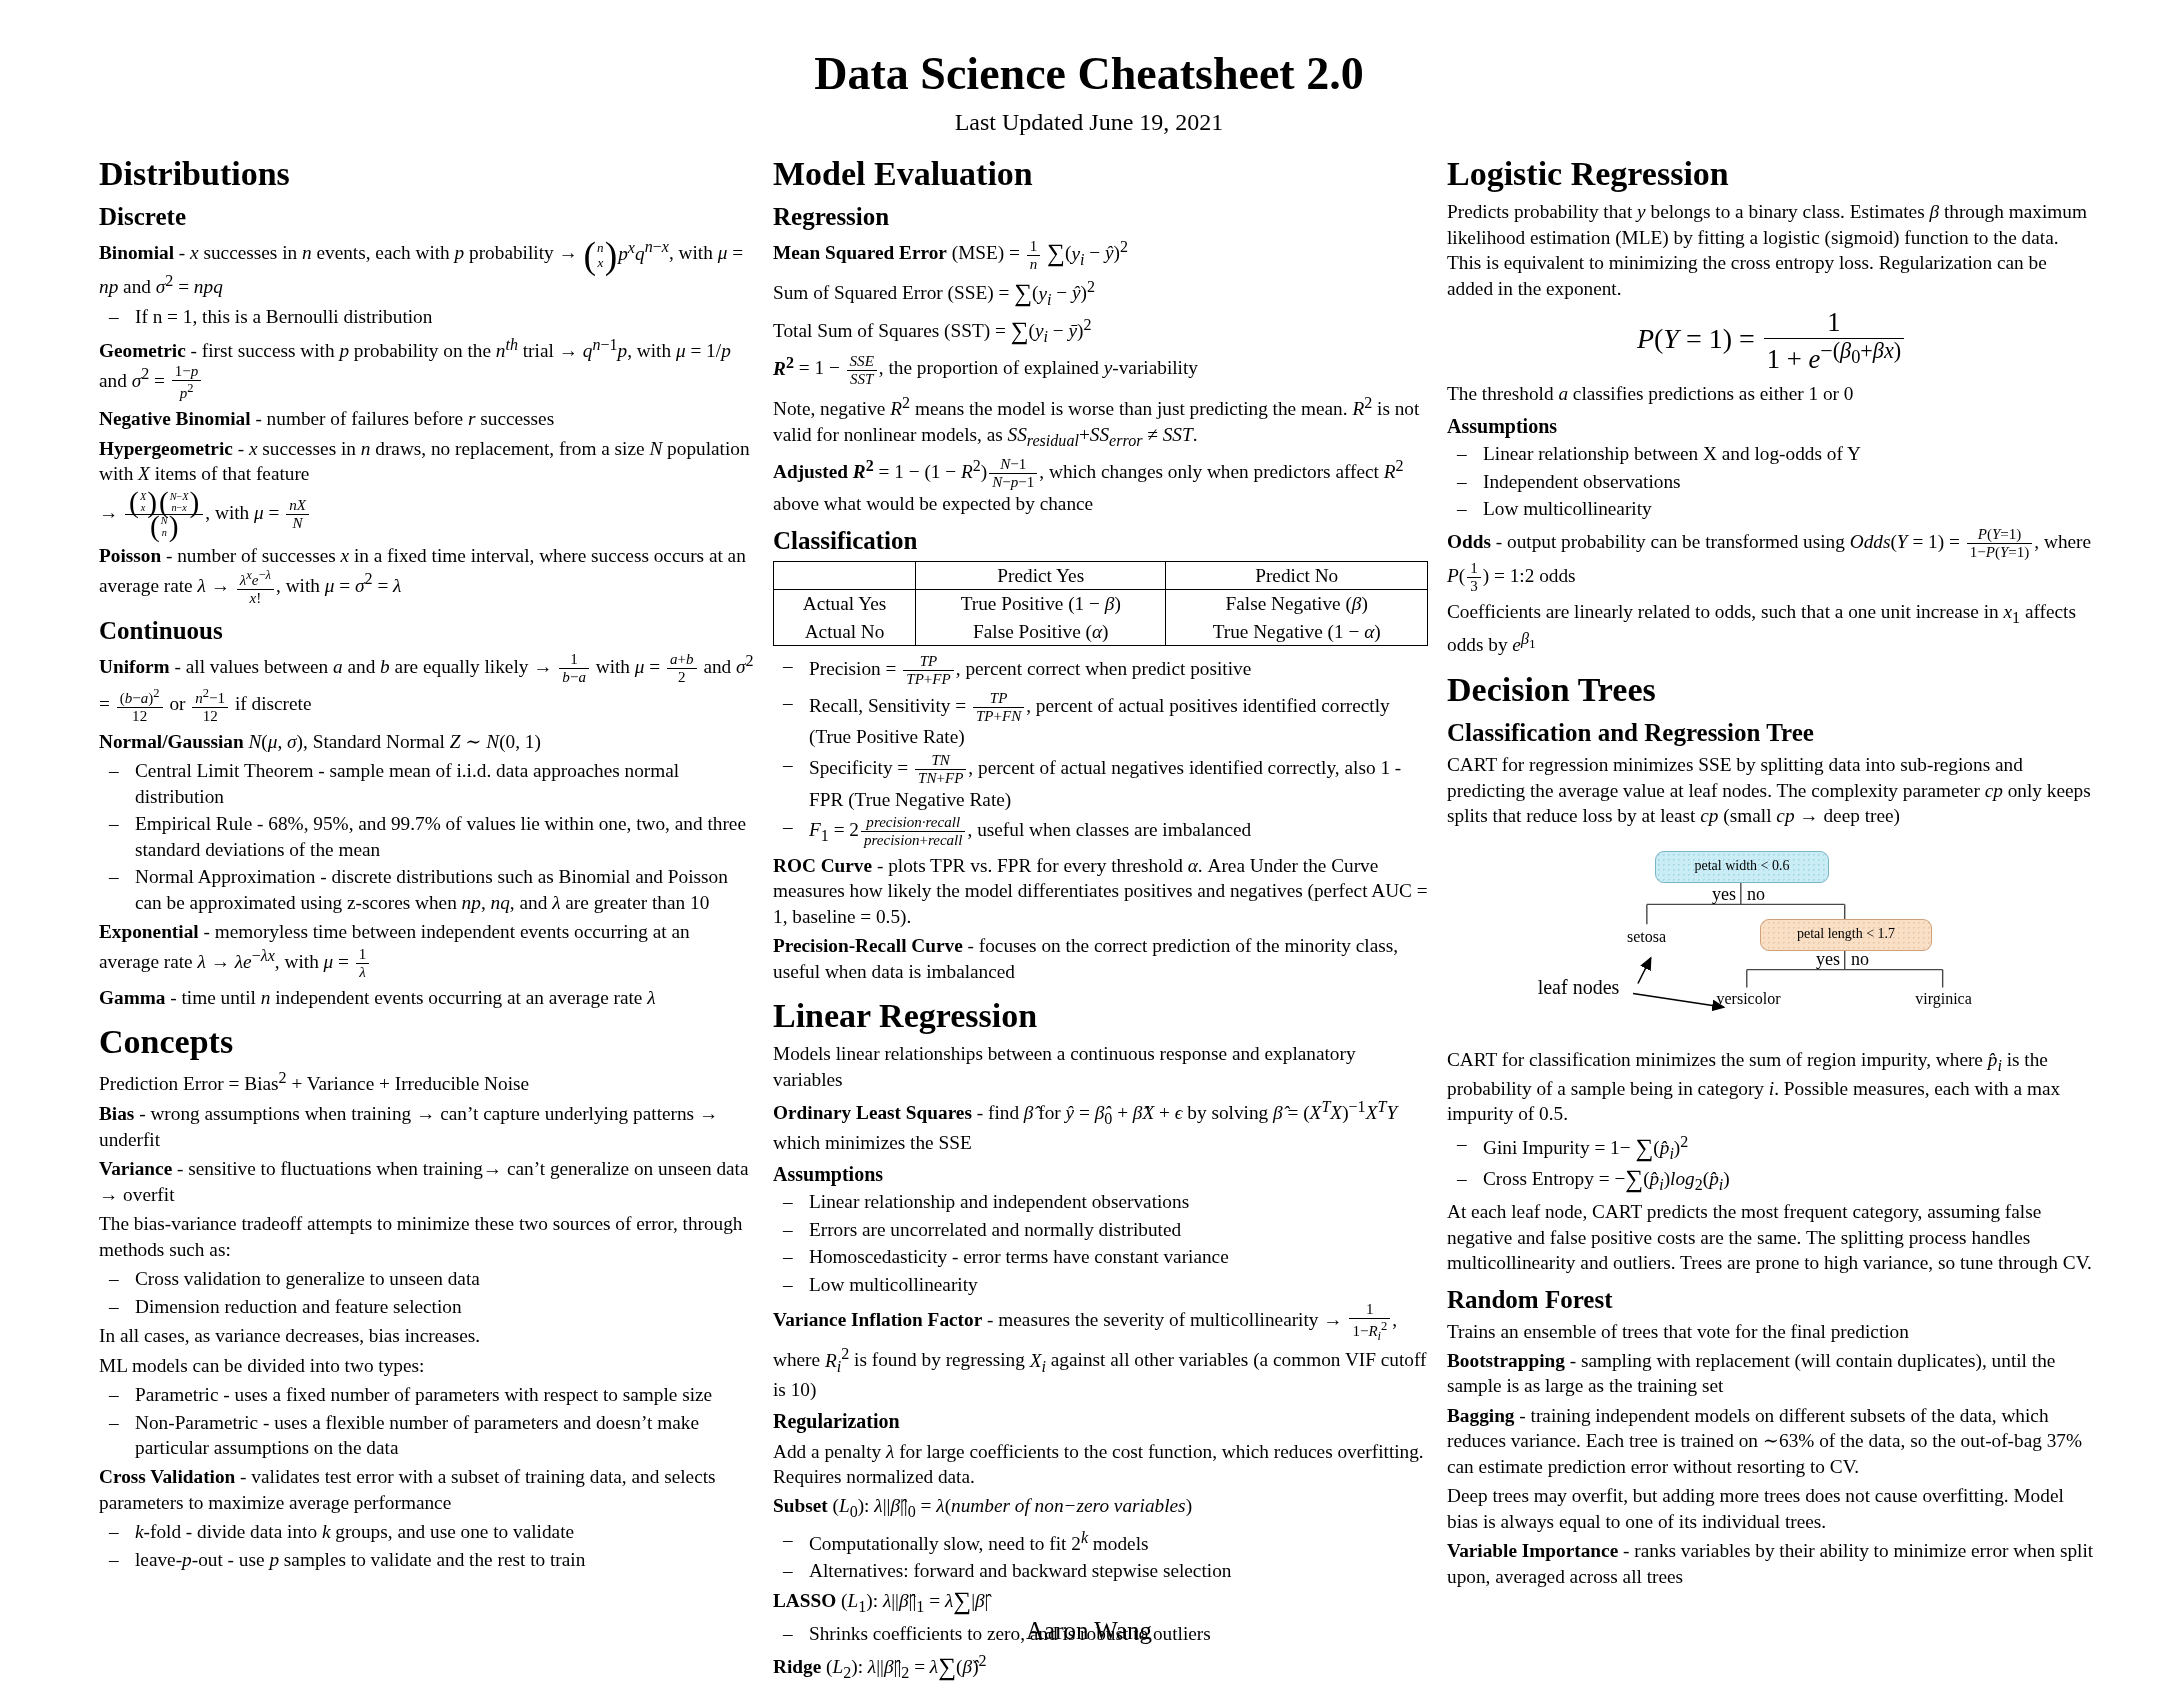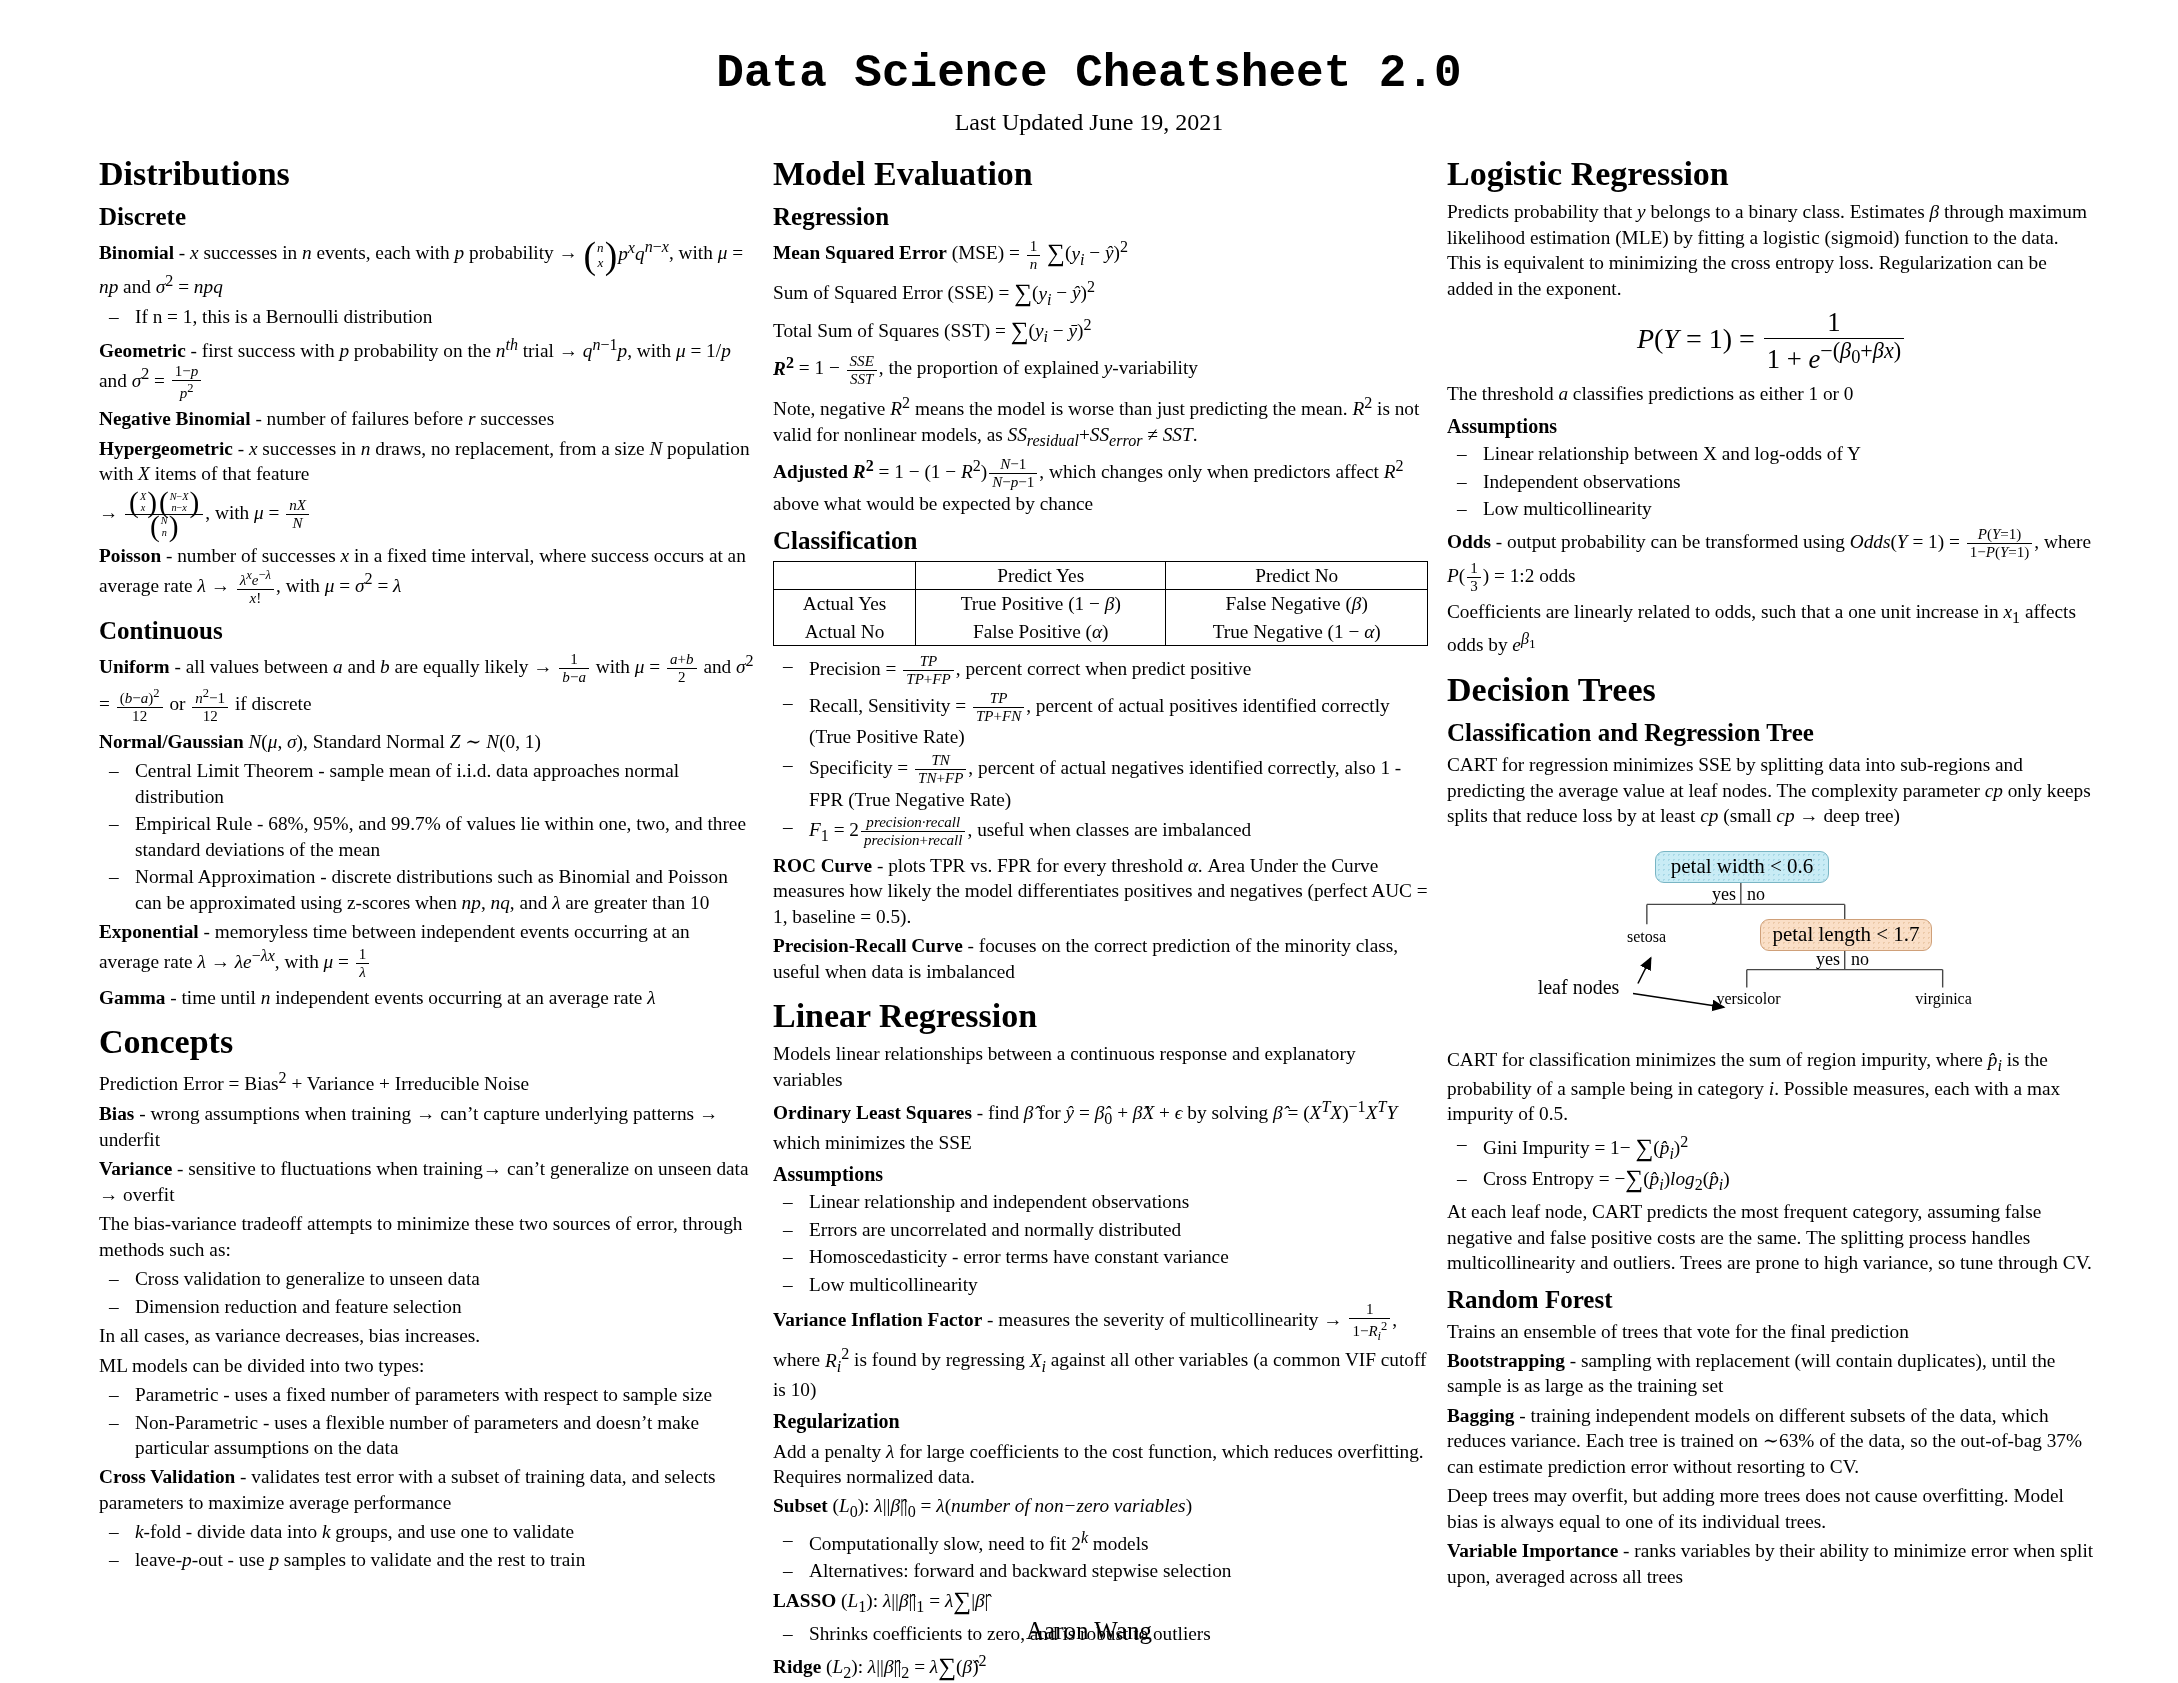--- a/index.html
+++ b/index.html
@@ -1,18 +1,18 @@
 <!DOCTYPE html>
 <html><head>
 <meta charset="utf-8">
 <style>
   html,body{margin:0;padding:0;background:#ffffff;}
   .page{position:relative;width:2178px;height:1683px;background:#fff;overflow:hidden;
         font-family:"Liberation Serif","DejaVu Serif",serif;font-size:19.3px;line-height:1.32;color:#000;}
-  .title{position:absolute;top:44px;left:0;width:100%;text-align:center;font-size:46px;font-weight:700;font-family:Liberation Mono, monospace;}
+  .title{position:absolute;top:44px;left:0;width:100%;text-align:center;font-size:46px;font-weight:700;}
   .subtitle{position:absolute;top:107px;left:0;width:100%;text-align:center;font-size:24px;}
   .footer{position:absolute;top:1614px;left:0;width:100%;text-align:center;font-size:25px;}
   .col{position:absolute;top:154px;}
   #col-left{left:99px;width:655px;}
   #col-mid{left:773px;width:655px;}
   #col-right{left:1447px;width:649px;}
   .h1{font-size:34px;font-weight:700;margin:12px 0 6px;line-height:1.15;}
   .col > .h1:first-child{margin-top:0;}
   .h2{font-size:25px;font-weight:700;margin:9px 0 4px;line-height:1.2;}
   .h3{font-size:20px;font-weight:700;margin:6px 0 2px;}
@@ -30,21 +30,21 @@
   .bp{font-size:1.95em;line-height:.72;font-weight:400;}
   .bs{display:inline-flex;flex-direction:column;text-align:center;font-size:.68em;line-height:1.15;margin:0 1px;}
   .bs>span{display:block;}
   table.conf{border-collapse:collapse;margin:5px 0 7px;width:100%;border:1.7px solid #000;}
   .conf th,.conf td{border-left:1.7px solid #000;border-right:1.7px solid #000;
       padding:1px 8px;text-align:center;font-weight:400;font-size:19.3px;}
   .conf thead th{border-bottom:1.7px solid #000;}
   .tree{position:relative;height:206px;margin:8px 0 4px;}
   .tree svg{position:absolute;left:0;top:0;}
   .tnode{position:absolute;height:30px;border-radius:9px;display:flex;align-items:center;
-      justify-content:center;font-size:21px;border:1.5px solid;}
+      justify-content:center;font-size:14px;border:1.5px solid;}
   .yn{position:absolute;font-size:18px;}
   .tleaf{position:absolute;font-size:16px;text-align:center;}
   .tann{position:absolute;font-size:20px;text-align:center;}
 </style>
 </head>
 <body>
 
 <div class="page">
   <div class="title">Data Science Cheatsheet 2.0</div>
   <div class="subtitle">Last Updated June 19, 2021</div>

